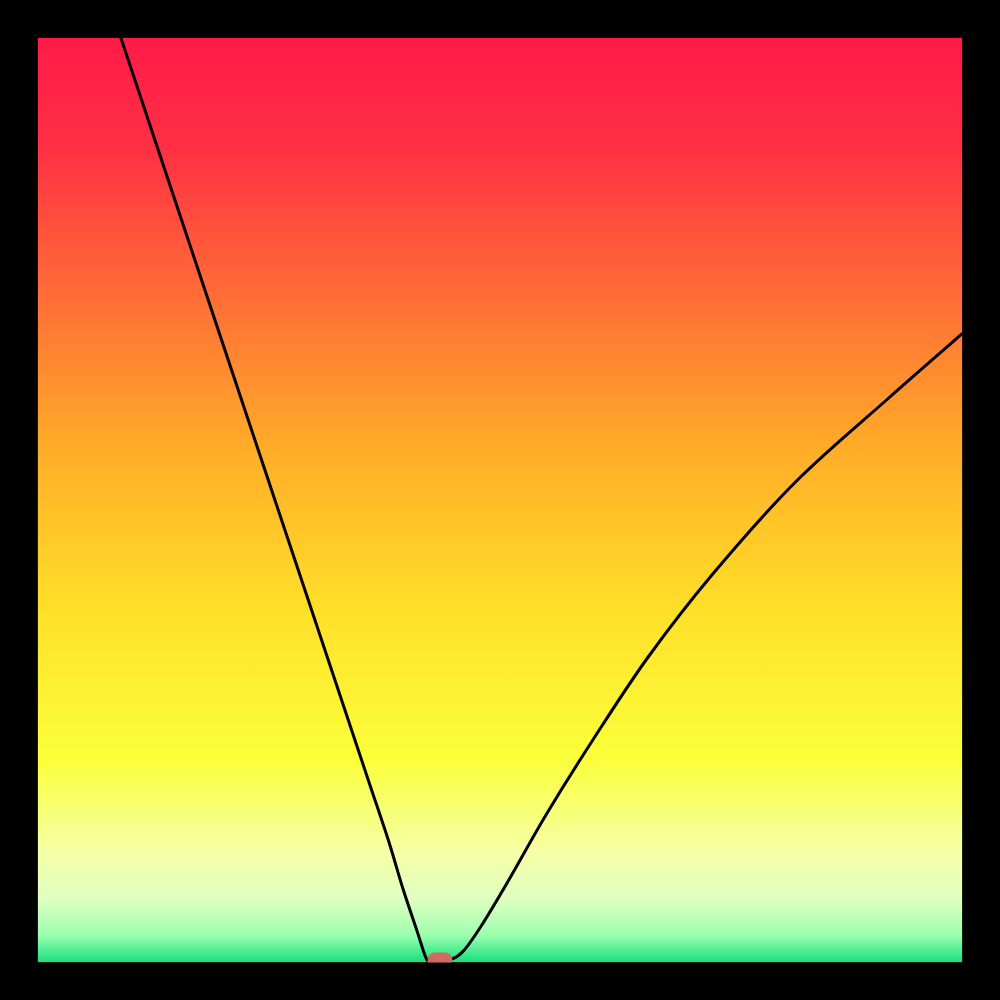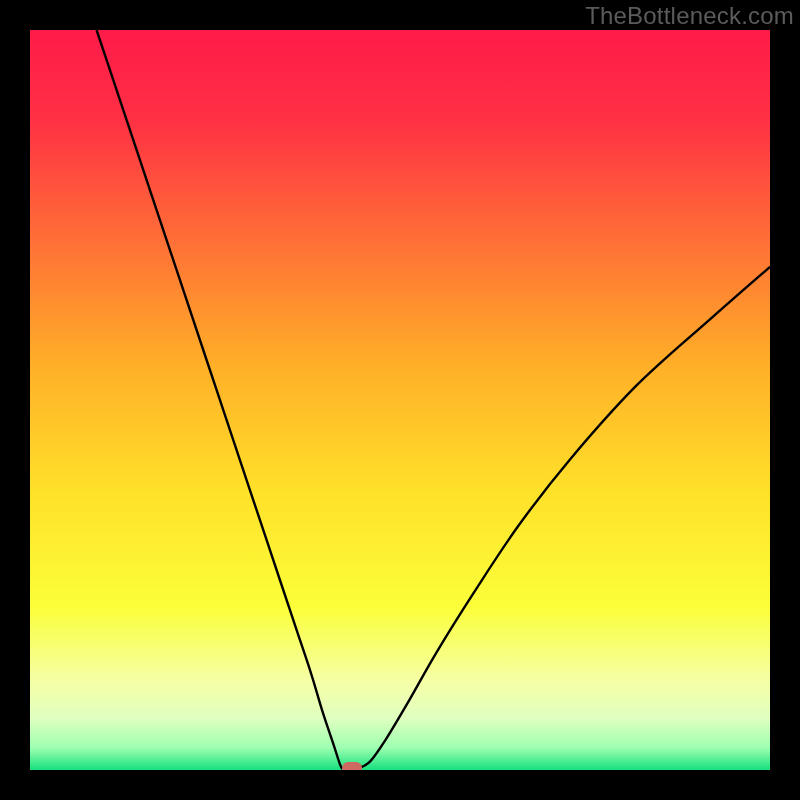--- a/index.html
+++ b/index.html
@@ -54,21 +54,20 @@
     height: 12px;
     background: #cf6a62;
     border-radius: 6px;
   }
 </style>
 </head>
 <body>
 
 <div class="frame">
 
-  <div class="watermark">TheBottleneck.com</div>
 
   <div class="plot">
 
     <svg class="gradient" width="740" height="740">
       <defs>
         <linearGradient id="bg-grad" x1="0" y1="0" x2="0" y2="1">
             <stop offset="0%" stop-color="#ff1b49"></stop>
             <stop offset="12%" stop-color="#ff3044"></stop>
             <stop offset="30%" stop-color="#ff7535"></stop>
             <stop offset="45%" stop-color="#ffae28"></stop>

